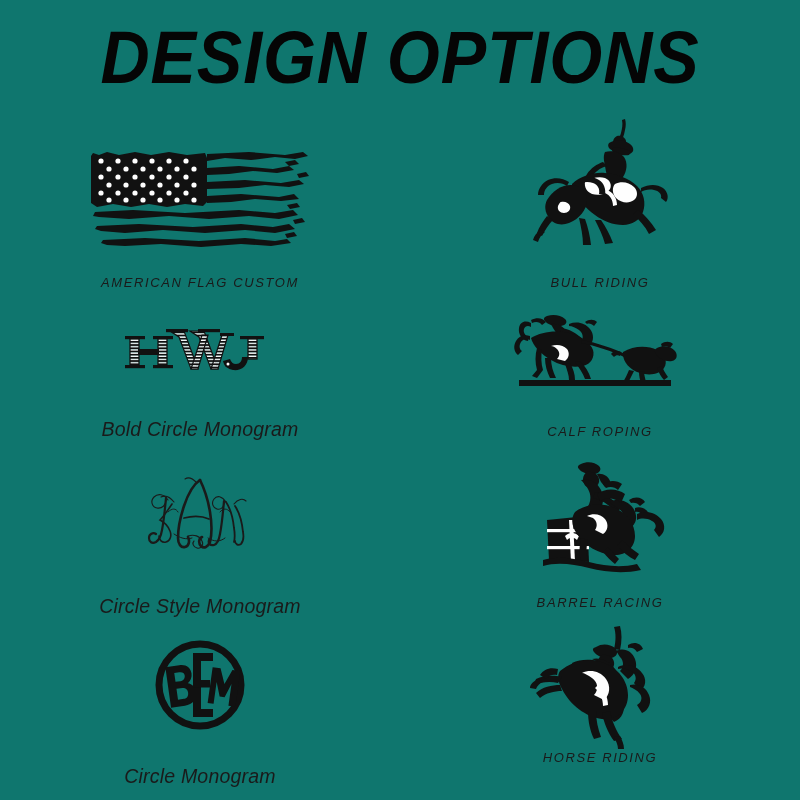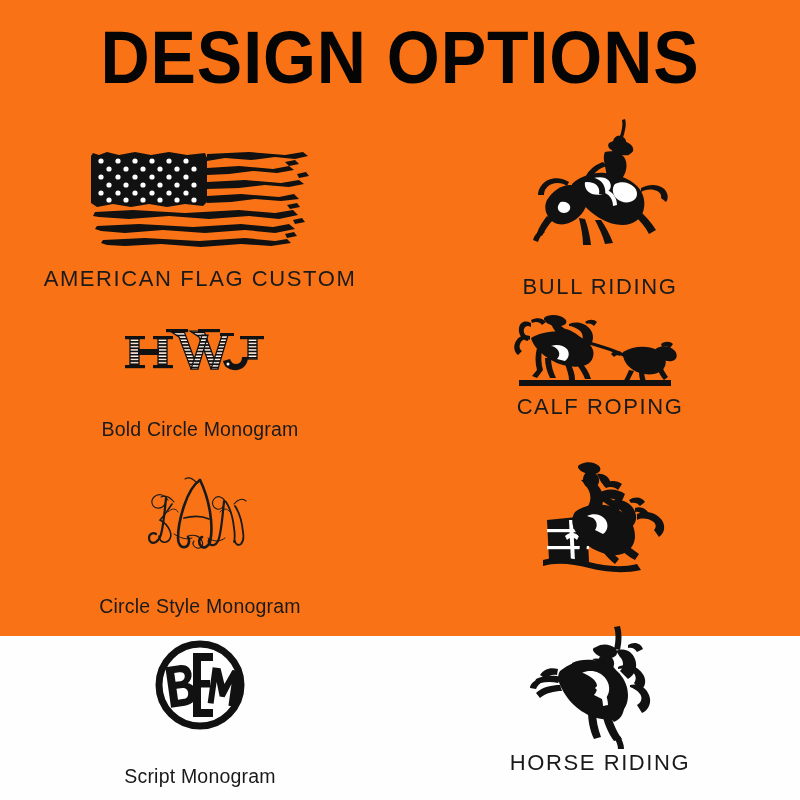--- a/index.html
+++ b/index.html
@@ -12,22 +12,23 @@
     height: 800px;
     background: #fefefe;
     font-family: "Liberation Sans", sans-serif;
     overflow: hidden;
     position: relative;
     color: #111;
   }
   #page {
     position: relative;
     width: 800px;
-    height: 636px;
-    background: #f97316;
+    height: 800px;
+    background: #0f766e;
+    font-style: italic;
   }
 
   
   #title {
     position: absolute;
     left: 0;
     top: 18px;
     width: 800px;
     text-align: center;
     font-family: "Liberation Sans Narrow", "Liberation Sans", sans-serif;
@@ -68,39 +69,39 @@
   .caption {
     font-family: "Liberation Sans", sans-serif;
     font-size: 19px;
     color: #1a1a1a;
     white-space: nowrap;
     text-align: center;
   }
   .caption.upper {
     text-transform: uppercase;
     letter-spacing: 1.6px;
-    font-size: 22px;
+    font-size: 13px;
   }
   .caption.mixed {
     letter-spacing: 0.2px;
     font-size: 19.5px;
   }
 
   
   .cell-flag .art { height: 110px; align-items: flex-start; padding-top: 40px; }
   .cell-flag .caption { margin-top: 16px; }
 
   .cell-bull .art { height: 140px; align-items: flex-start; padding-top: 8px;}
   .cell-bull .caption { margin-top: 24px; }
 
   .cell-boldmono .art { height: 78px; align-items: center; padding-top: 22px;}
   .cell-boldmono .caption { margin-top: 28px; }
 
   .cell-calf .art { height: 90px; align-items: center; padding-top: 14px;}
-  .cell-calf .caption { }
+  .cell-calf .caption { margin-top: 30px; }
 
   .cell-scriptmono .art { height: 100px; align-items: center; padding-top: 10px;}
   .cell-scriptmono .caption { margin-top: 30px; }
 
   .cell-barrel .art { height: 120px; align-items: center; padding-top: 2px;}
   .cell-barrel .caption { margin-top: 18px; }
 
   .cell-circlemono .art { height: 100px; align-items: center; padding-top: 10px;}
   .cell-circlemono .caption { margin-top: 30px; }
 
@@ -396,20 +397,21 @@
             <path d="M78,94 C82,99 86,103 90,106 L94,101 C90,97 86,93 83,89 Z"></path>
 
             <path d="M56,80 C54,88 54,96 56,103 L63,102 C61,95 61,88 63,82 Z"></path>
 
             <path d="M112,56 C120,52 130,54 136,61 C141,67 140,75 134,79 L129,72 C132,69 131,65 127,63 C122,60 116,60 112,62 Z"></path>
 
             <path d="M18,102 C32,98 48,100 64,104 C80,108 96,110 112,106 L116,112 C98,116 80,114 64,110 C48,106 32,104 18,108 Z"></path>
           </g>
         </svg>
       </div>
+      <div class="caption upper">BARREL RACING</div>
     </div>
 
     <div class="cell cell-circlemono">
       <div class="art">
         <svg width="96" height="92" viewBox="0 0 96 92" aria-hidden="true">
           <g>
             <circle cx="48" cy="46" r="41" fill="none" stroke="#111111" stroke-width="7"></circle>
 
             <path d="M18,18 L32,18 C39,18 43,22 43,28 C43,32 41,35 38,37 C42,38 45,42 45,47 C45,54 40,59 32,59 L18,59 Z
                      M26,25 L26,34 L31,34 C34,34 36,32 36,29 C36,26 34,25 31,25 Z
@@ -419,21 +421,21 @@
               <rect x="41" y="14" width="8" height="64"></rect>
               <rect x="41" y="14" width="20" height="8"></rect>
               <rect x="41" y="41" width="17" height="7.5"></rect>
               <rect x="41" y="70" width="20" height="8"></rect>
             </g>
 
             <path d="M60,30 L68,30 L74,45 L80,30 L88,30 L88,66 L81,66 L81,44 L76,58 L71,58 L66,44 L66,66 L60,66 Z" fill="#111111" transform="translate(-2,0) rotate(8 74 48)"></path>
           </g>
         </svg>
       </div>
-      <div class="caption mixed">Script Monogram</div>
+      <div class="caption mixed">Circle Monogram</div>
     </div>
 
     <div class="cell cell-horse">
       <div class="art">
         <svg width="140" height="126" viewBox="0 0 140 126" aria-hidden="true">
           <g class="ink">
 
             <path d="M84,2 C86,8 86,16 84,24 L90,25 C92,16 92,8 90,1 Z"></path>
 
             <path d="M66,22 C72,18 80,19 85,23 C89,27 87,32 81,33 C74,34 67,31 64,27 C62,24 63,23 66,22 Z"></path>

